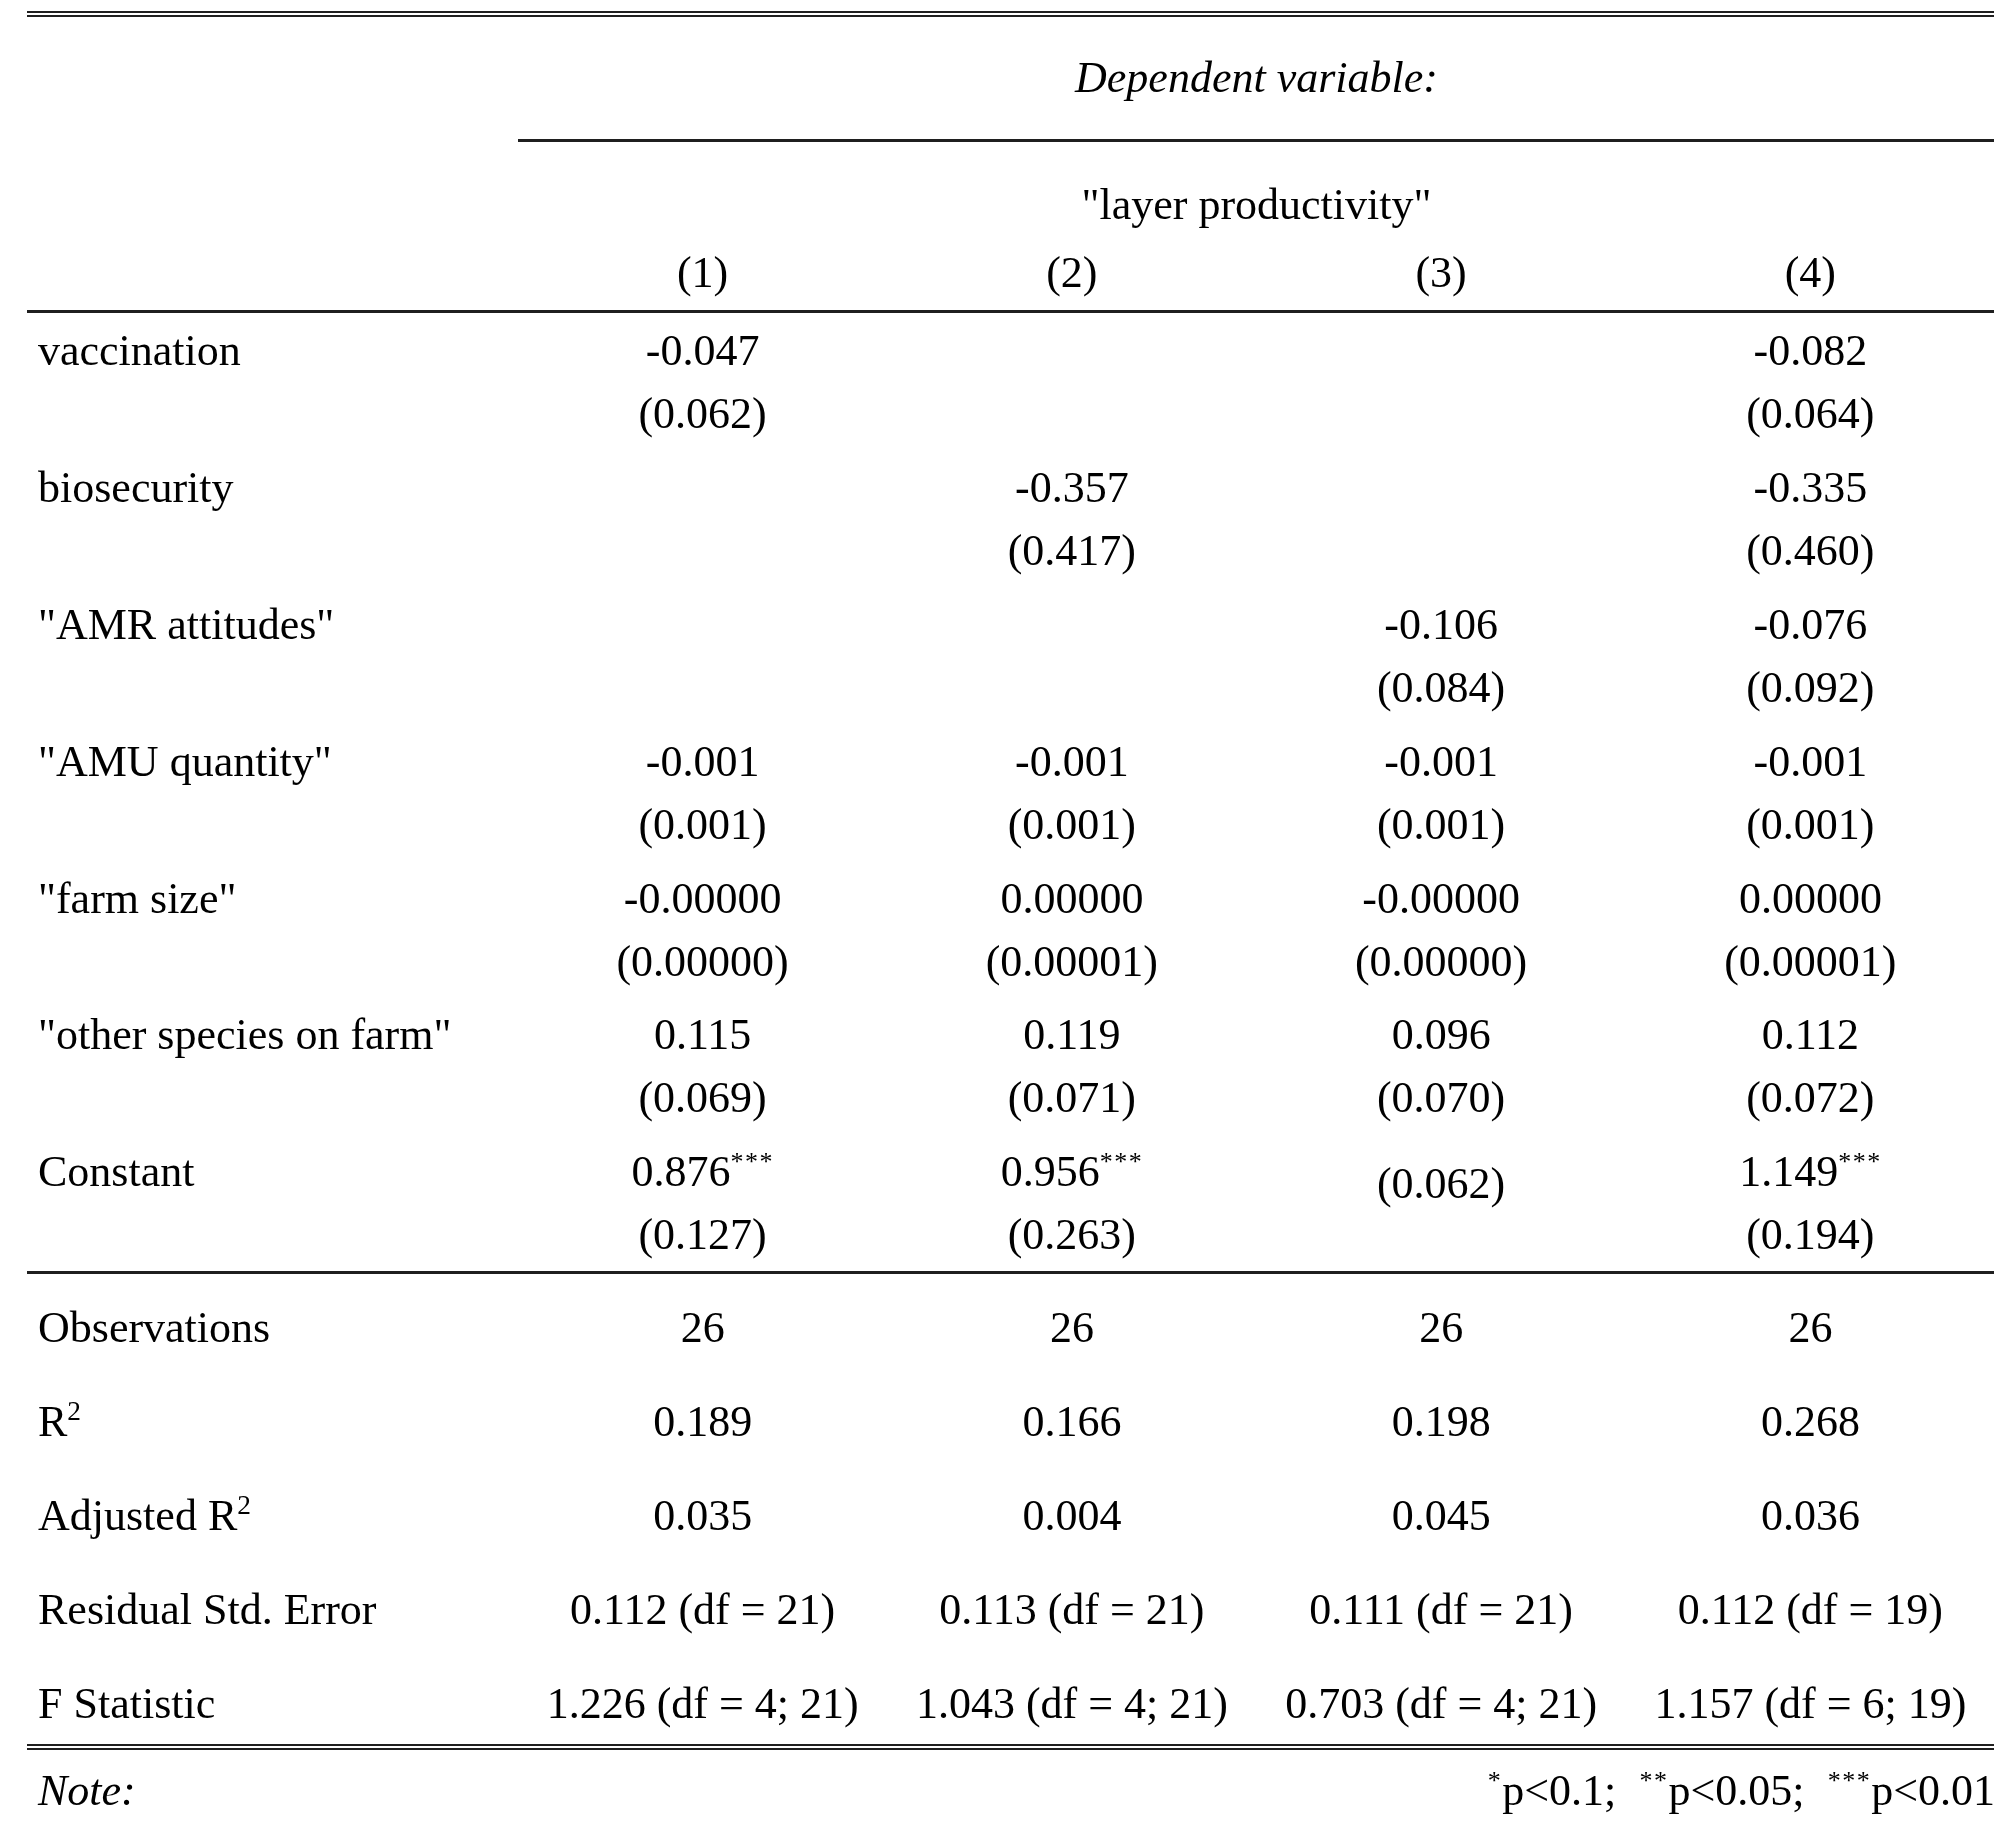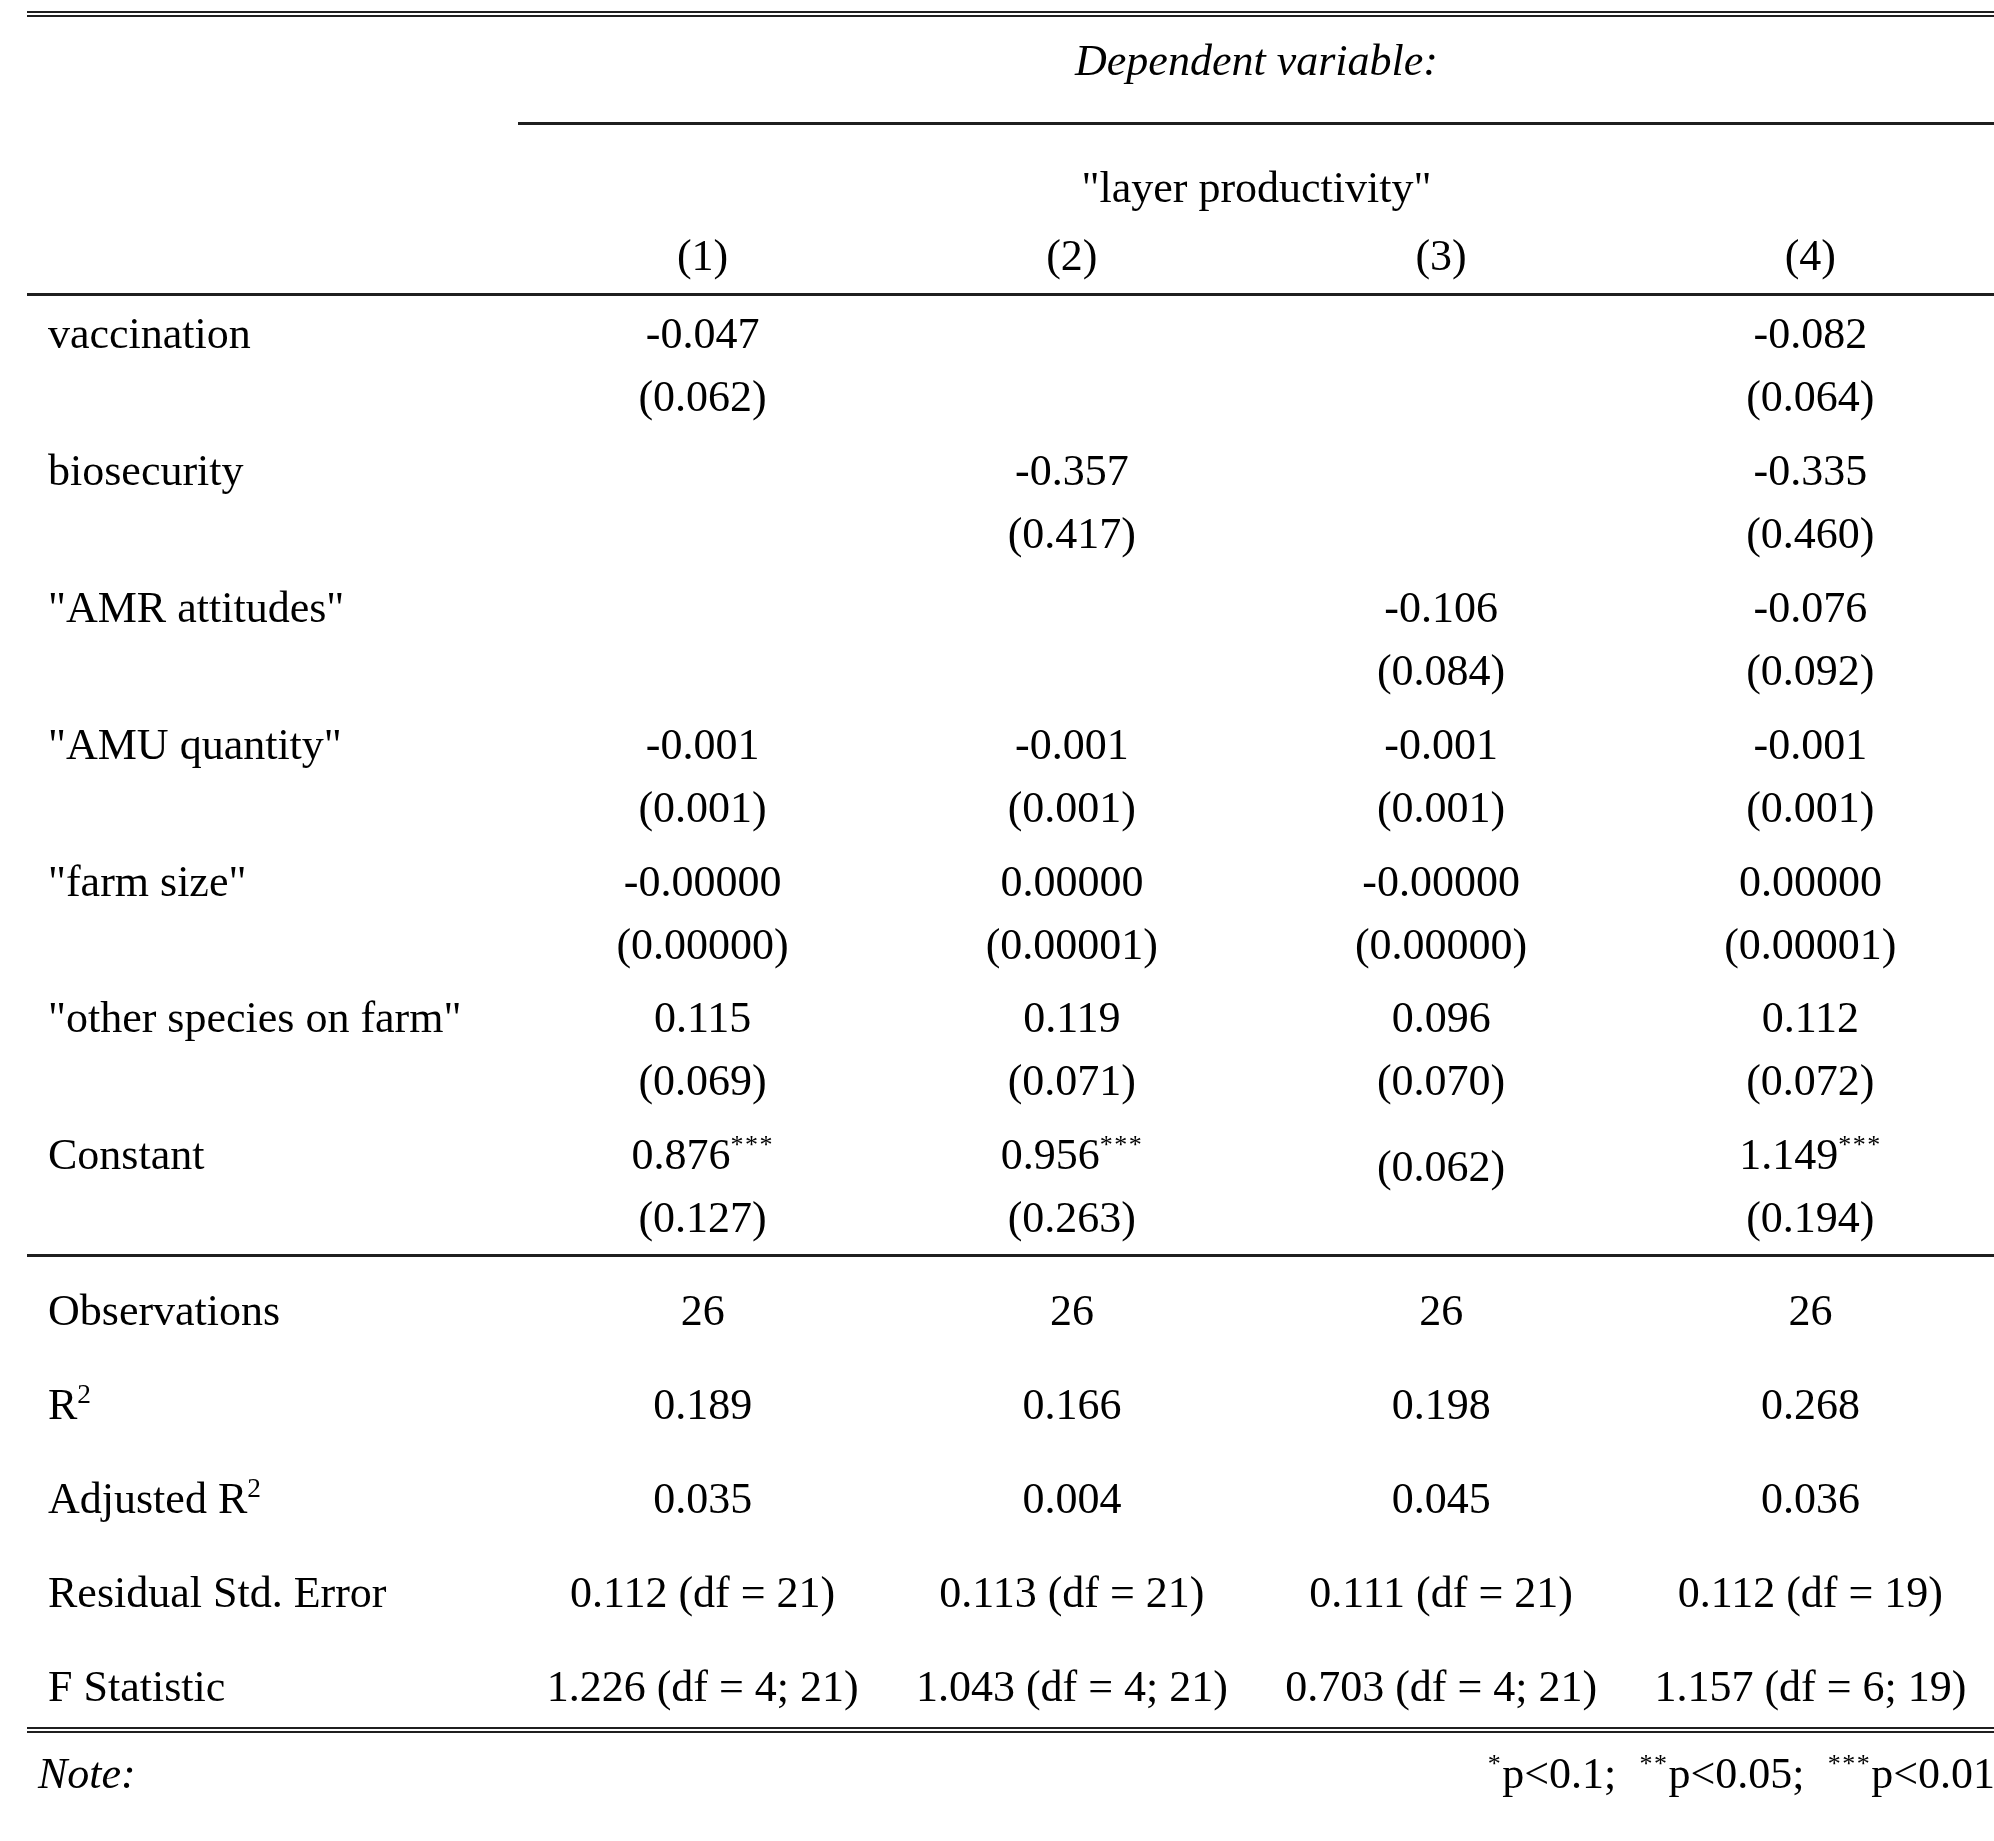--- a/index.html
+++ b/index.html
@@ -6,27 +6,27 @@
   .page {
     position:relative; width:1995px; height:1842px; background:#fff;
     color:#000; font-family:"Liberation Serif","DejaVu Serif",serif;
     font-size:44px; line-height:51px; box-sizing:border-box;
     padding-top:10.7px; overflow:hidden;
   }
   .rule-double { border:0; border-top:6.9px double #1f1f1f; margin:0 0 0 27.4px; }
   .rule-single { border:0; border-top:3.8px solid #1f1f1f; margin:0 0 0 27.4px; }
 
   
-  .depvar-span { margin-left:518px; text-align:center; }
+  .depvar-span { margin-left:518px; text-align:center;margin-top:17px; }
   .depvar-label { font-style:italic; padding:18.3px 0 13.7px 0; }
   .depvar-underline { border:0; border-top:3.8px solid #1f1f1f; margin-left:518px; }
   .depvar-name { padding:15.2px 0 6.1px 0; }
 
   .grid { display:grid; grid-template-columns:518px repeat(4, 1fr); align-items:start; }
-  .grid .label { text-align:left; padding-left:48px; }
+  .grid .label { text-align:left; padding-left:38px; }
   .grid .cell { text-align:center; }
 
   .colnums { padding:10.7px 0 12.2px 0; }
 
   .crow { padding:12.2px 0 10.7px 0; }
   .crow .se-line { margin-top:12px; min-height:51px; }
   .crow .coef-line { min-height:51px; }
 
   .srow { padding:14.5px 0 14.5px 0;margin-top:14px; }
 

